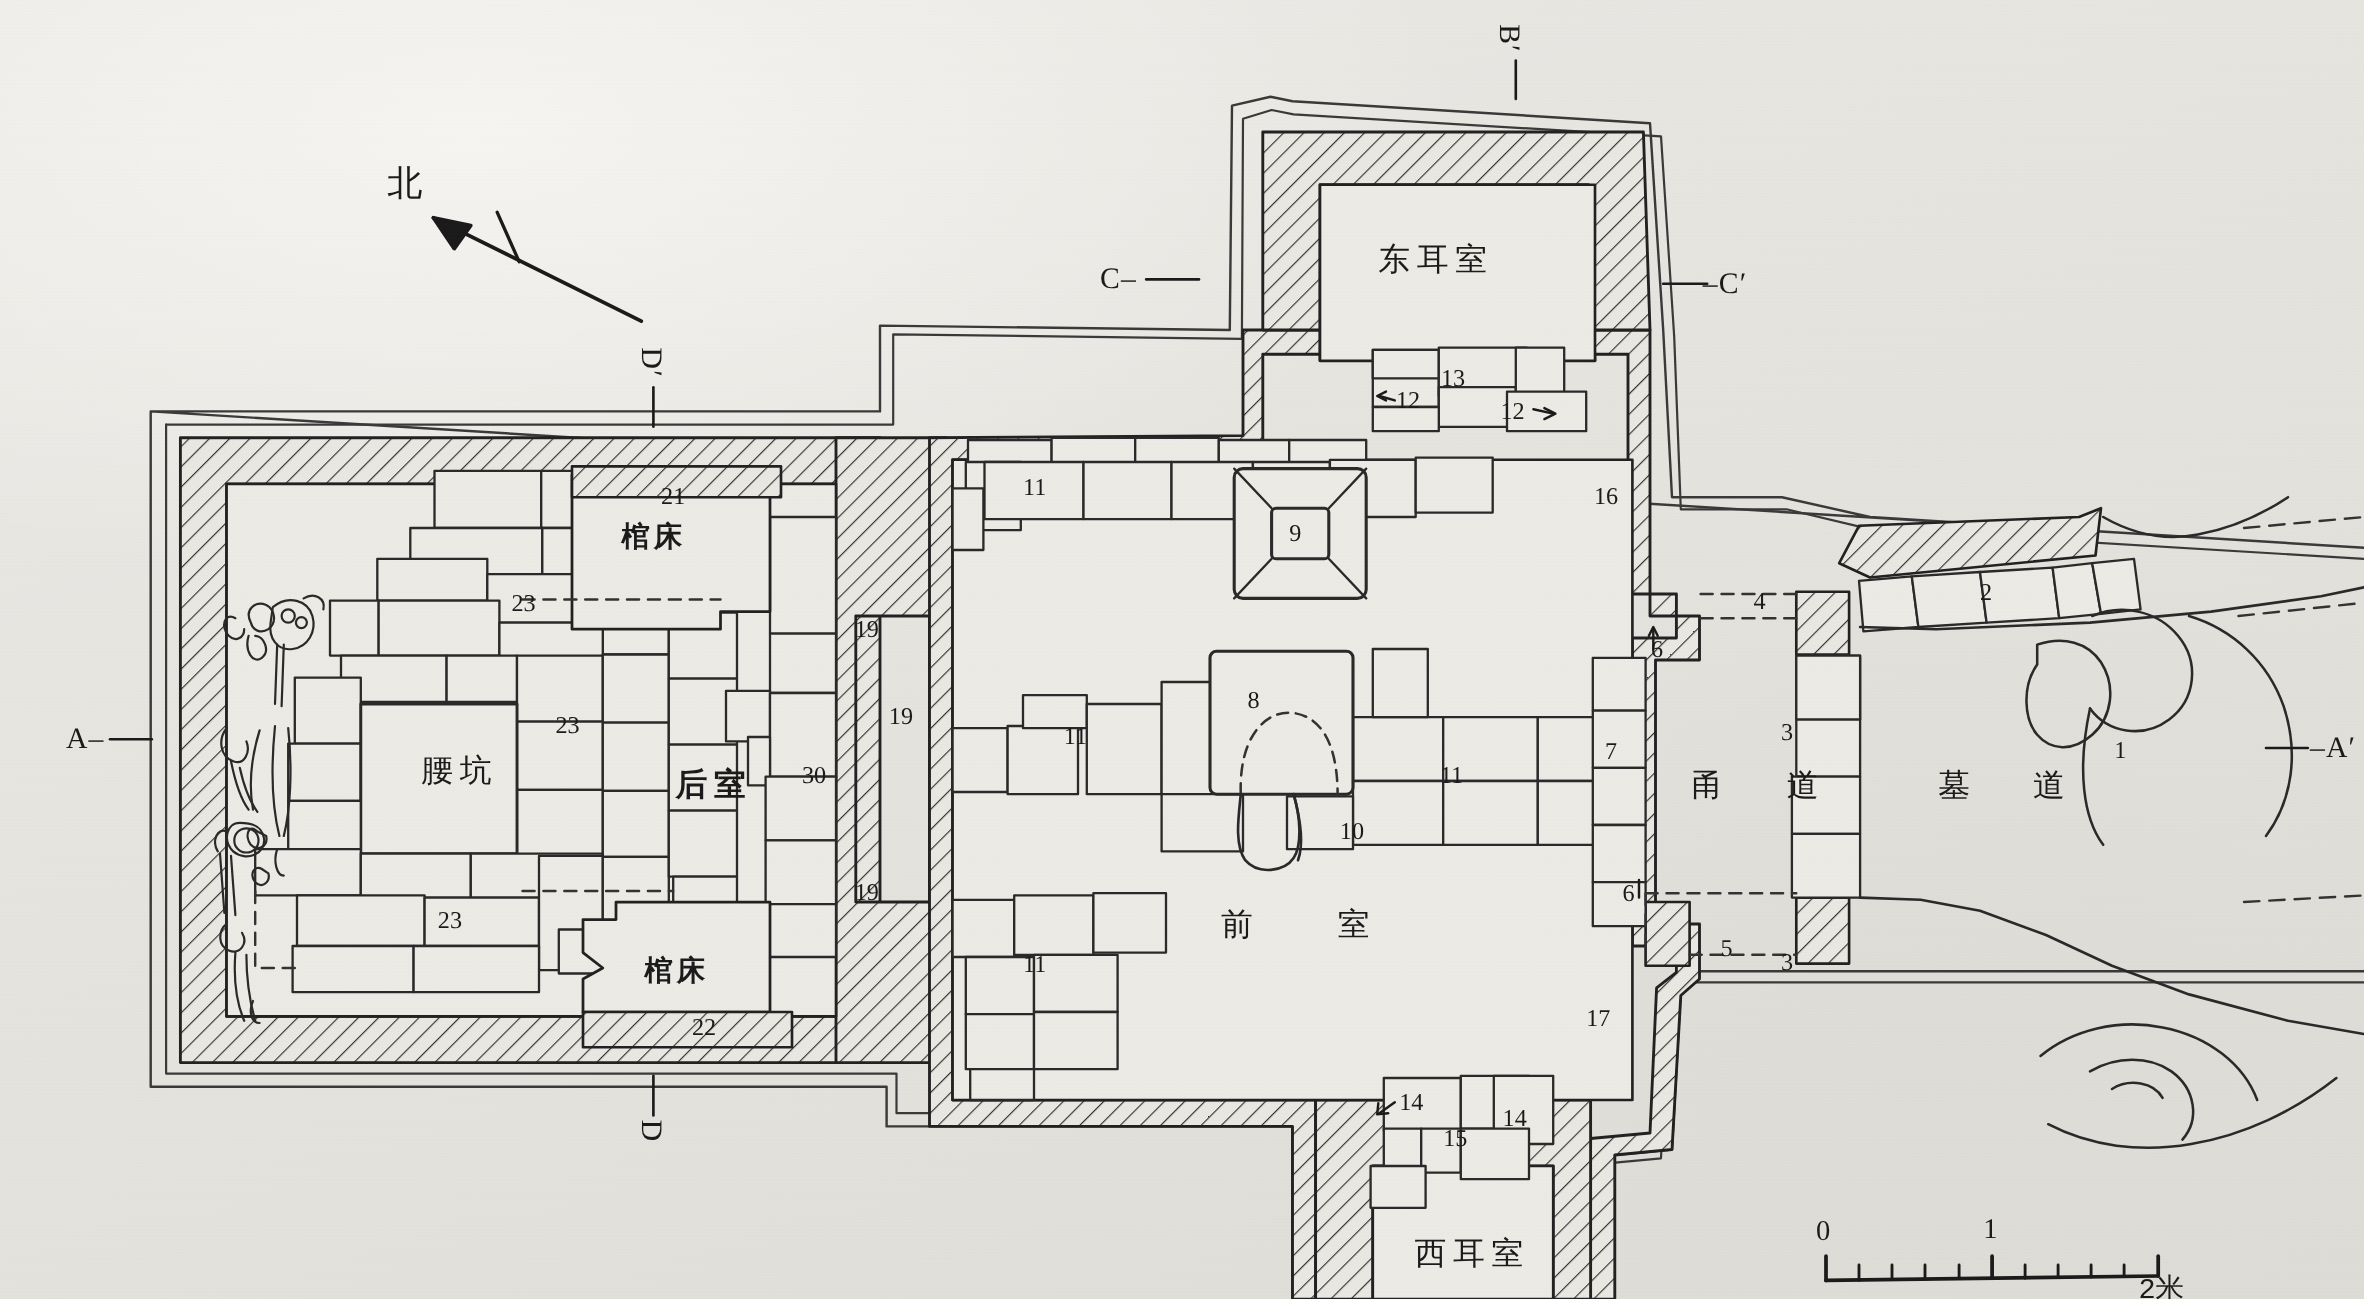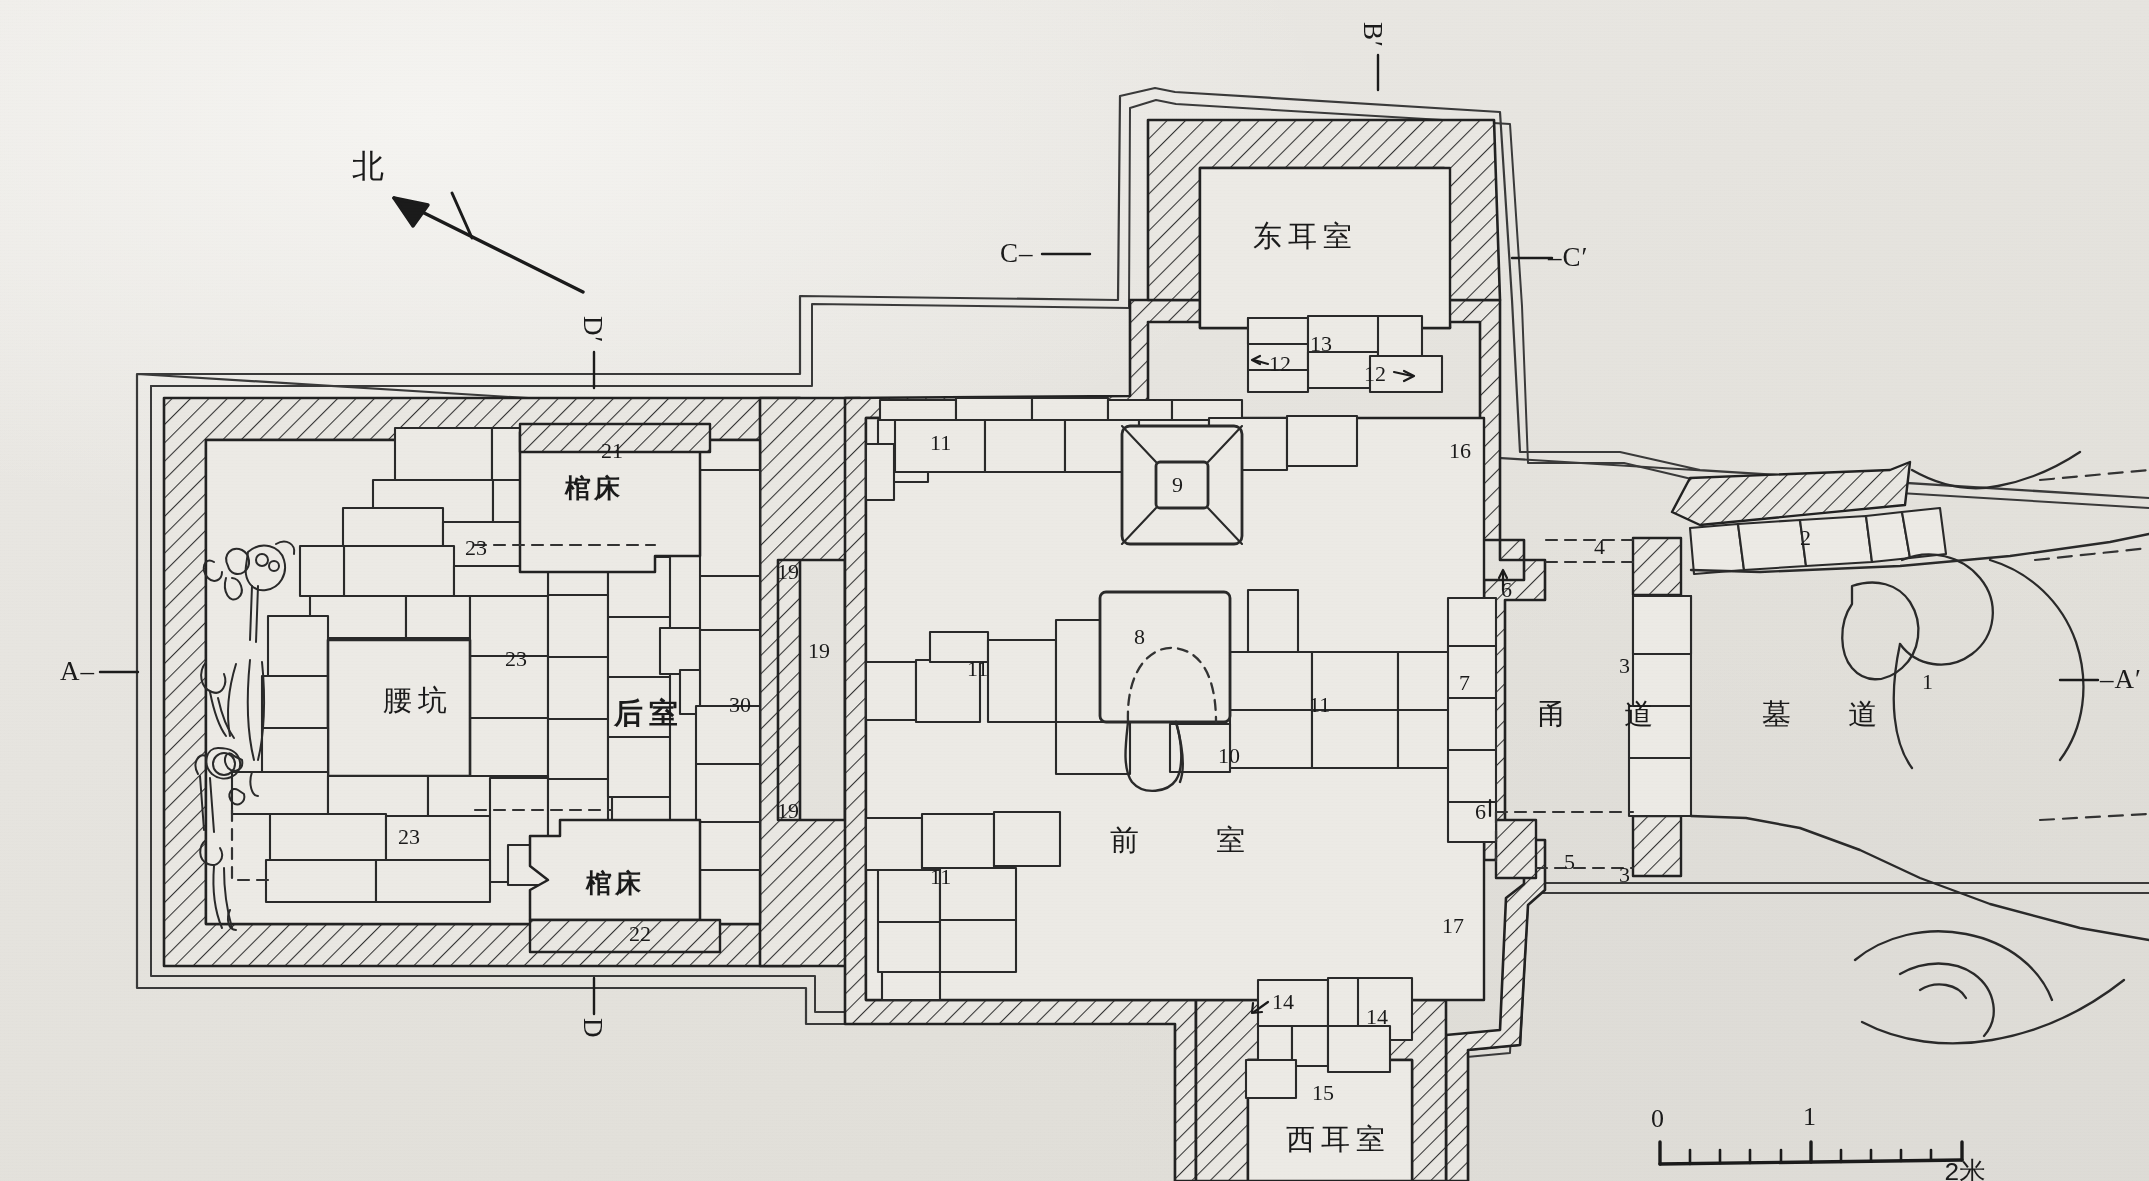--- a/index.html
+++ b/index.html
@@ -482,21 +482,21 @@
         <div class="lbl lbl-num" style="left: 1218px; top: 745px; text-align: right;">10</div>
         <div class="lbl lbl-num" style="left: 930px; top: 432px;">11</div>
         <div class="lbl lbl-num" style="left: 967px; top: 658px;">11</div>
         <div class="lbl lbl-num" style="left: 1309px; top: 694px;">11</div>
         <div class="lbl lbl-num" style="left: 930px; top: 866px;">11</div>
         <div class="lbl lbl-num" style="left: 1269px; top: 353px;">12</div>
         <div class="lbl lbl-num" style="left: 1364px; top: 363px;">12</div>
         <div class="lbl lbl-num" style="left: 1310px; top: 333px;">13</div>
         <div class="lbl lbl-num" style="left: 1272px; top: 991px;">14</div>
         <div class="lbl lbl-num" style="left: 1366px; top: 1006px;">14</div>
-        <div class="lbl lbl-num" style="left: 1312px; top: 1082px;">15</div>
+        <div class="lbl lbl-num" style="left: 1312px; top: 1024px;">15</div>
         <div class="lbl lbl-num" style="left: 1449px; top: 440px;">16</div>
         <div class="lbl lbl-num" style="left: 1442px; top: 915px;">17</div>
         <div class="lbl lbl-num" style="left: 808px; top: 640px;">19</div>
         <div class="lbl lbl-num" style="left: 777px; top: 561px;">19</div>
         <div class="lbl lbl-num" style="left: 777px; top: 800px;">19</div>
         <div class="lbl lbl-num" style="left: 729px; top: 694px;">30</div>
         <div class="lbl lbl-num" style="left: 601px; top: 440px;">21</div>
         <div class="lbl lbl-num" style="left: 629px; top: 923px; text-align: center;">22</div>
         <div class="lbl lbl-num" style="left: 465px; top: 537px;">23</div>
         <div class="lbl lbl-num" style="left: 505px; top: 648px;">23</div>

